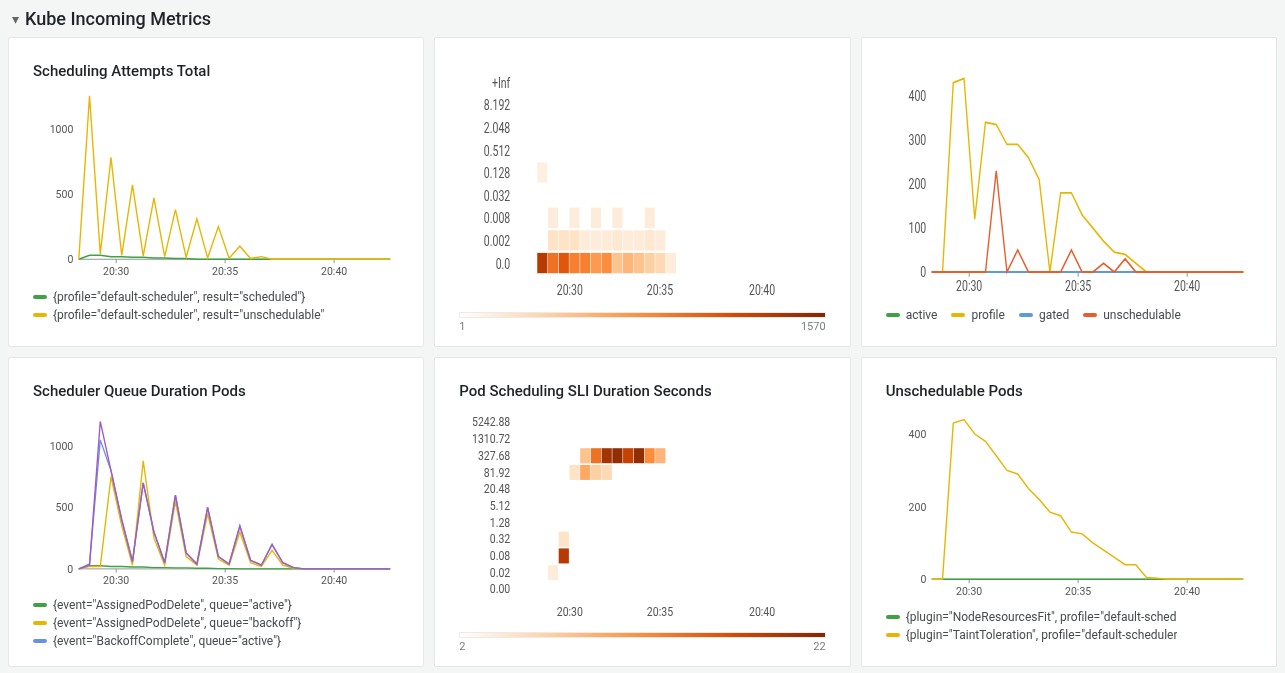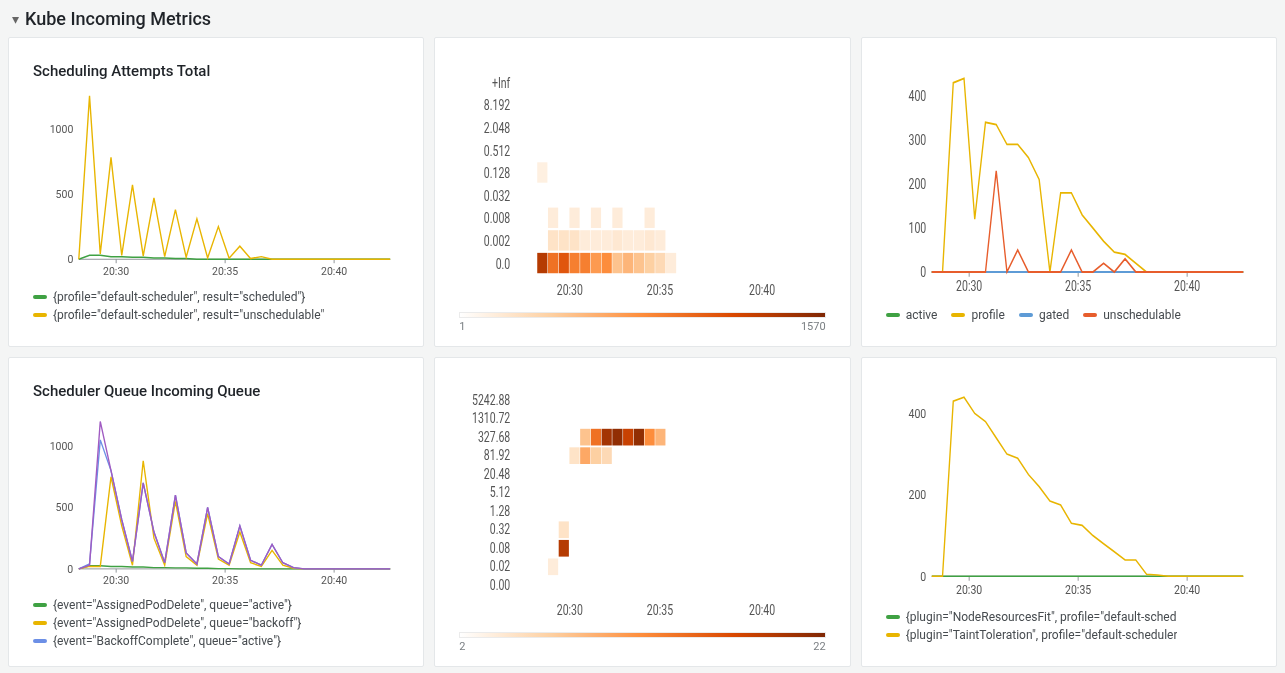--- a/index.html
+++ b/index.html
@@ -234,21 +234,21 @@
           <span>gated</span>
         </div>
         <div class="legend-item">
           <span class="legend-swatch" style="background: rgb(231, 93, 44);"></span>
           <span>unschedulable</span>
         </div>
       </div>
   </div>
 
   <div class="panel">
-    <div class="panel-title">Scheduler Queue Incoming Queue</div>
+    <div class="panel-title">Scheduler Queue Duration Pods</div>
     <div class="chart-area">
       <svg class="chart" viewBox="0 0 400 200" preserveAspectRatio="none">
           <text class="axis-tick" x="44" y="179" text-anchor="end">0</text>
           <text class="axis-tick" x="44" y="113" text-anchor="end">500</text>
           <text class="axis-tick" x="44" y="47" text-anchor="end">1000</text>
           <line class="axis-line" x1="50" y1="175" x2="390" y2="175"></line>
           <text class="axis-tick" x="90.8" y="191" text-anchor="middle">20:30</text>
           <line class="axis-line" x1="90.8" y1="175" x2="90.8" y2="179"></line>
           <text class="axis-tick" x="209.79999999999998" y="191" text-anchor="middle">20:35</text>
           <line class="axis-line" x1="209.79999999999998" y1="175" x2="209.79999999999998" y2="179"></line>
@@ -270,20 +270,21 @@
           <span>{event="AssignedPodDelete", queue="backoff"}</span>
         </div>
         <div class="legend-item">
           <span class="legend-swatch" style="background: rgb(108, 143, 230);"></span>
           <span>{event="BackoffComplete", queue="active"}</span>
         </div>
       </div>
   </div>
 
   <div class="panel">
+    <div class="panel-title">Pod Scheduling SLI Duration Seconds</div>
     <div class="chart-area">
       <svg class="chart" viewBox="0 0 400 200" preserveAspectRatio="none">
           <text class="axis-tick" x="56" y="170.44545454545454" text-anchor="end">0.00</text>
           <text class="axis-tick" x="56" y="155.26363636363635" text-anchor="end">0.02</text>
           <text class="axis-tick" x="56" y="140.08181818181816" text-anchor="end">0.08</text>
           <text class="axis-tick" x="56" y="124.89999999999998" text-anchor="end">0.32</text>
           <text class="axis-tick" x="56" y="109.71818181818182" text-anchor="end">1.28</text>
           <text class="axis-tick" x="56" y="94.53636363636363" text-anchor="end">5.12</text>
           <text class="axis-tick" x="56" y="79.35454545454544" text-anchor="end">20.48</text>
           <text class="axis-tick" x="56" y="64.17272727272729" text-anchor="end">81.92</text>
@@ -313,20 +314,21 @@
     <div class="gradient-bar">
       <div class="gradient-bar-bar"></div>
       <div class="gradient-labels">
         <span>2</span>
         <span>22</span>
       </div>
     </div>
   </div>
 
   <div class="panel">
+    <div class="panel-title">Unschedulable Pods</div>
     <div class="chart-area">
       <svg class="chart" viewBox="0 0 400 200" preserveAspectRatio="none">
           <text class="axis-tick" x="44" y="179" text-anchor="end">0</text>
           <text class="axis-tick" x="44" y="105.66666666666667" text-anchor="end">200</text>
           <text class="axis-tick" x="44" y="32.33333333333334" text-anchor="end">400</text>
           <line class="axis-line" x1="50" y1="175" x2="390" y2="175"></line>
           <text class="axis-tick" x="90.8" y="191" text-anchor="middle">20:30</text>
           <line class="axis-line" x1="90.8" y1="175" x2="90.8" y2="179"></line>
           <text class="axis-tick" x="209.79999999999998" y="191" text-anchor="middle">20:35</text>
           <line class="axis-line" x1="209.79999999999998" y1="175" x2="209.79999999999998" y2="179"></line>

